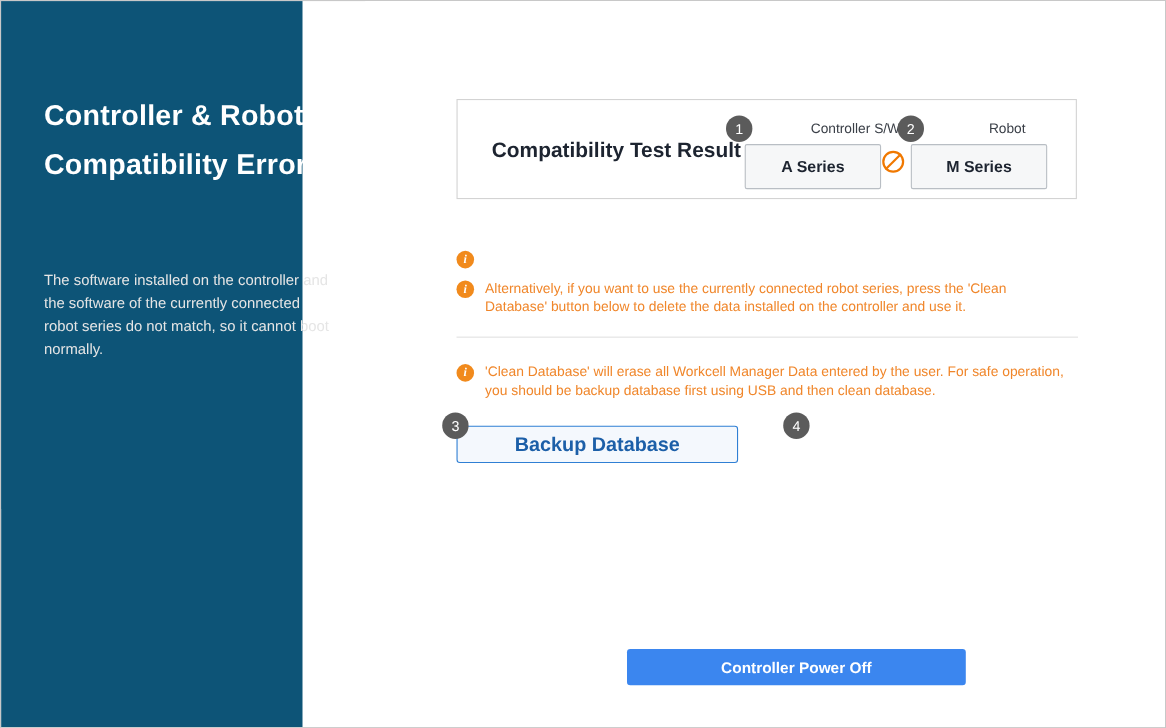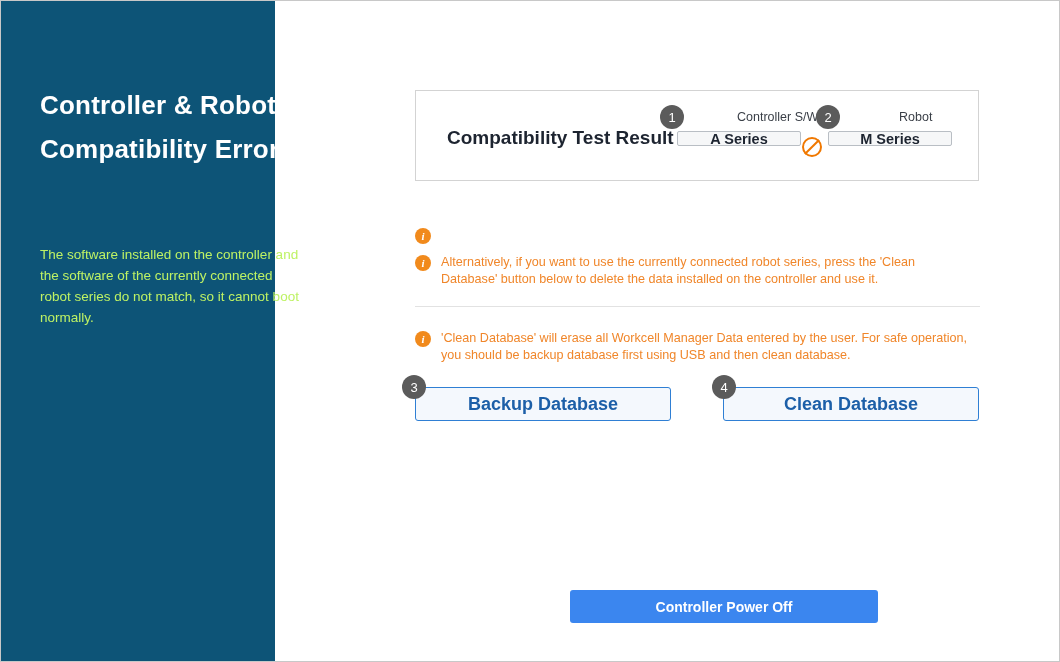--- a/index.html
+++ b/index.html
@@ -32,21 +32,21 @@
     color: #ffffff;
     font-size: 26px;
     font-weight: bold;
     line-height: 44px;
     letter-spacing: 0.2px;
   }
   #left-desc {
     position: absolute;
     left: 39px; top: 243px;
     width: 262px;
-    color: #bef264;
+    color: #e5e5e5;
     font-size: 13.5px;
     line-height: 21px;
   }
 
   
   #right-panel {
     position: absolute;
     left: 331px; top: 0;
     width: 729px;
     height: 662px;
@@ -71,21 +71,21 @@
   }
   .series-caption {
     position: absolute;
     font-size: 12.5px;
     color: #3a3f47;
     white-space: nowrap;
     margin-left: 28px;
   }
   .series-chip {
     position: absolute;
-    width: 124px; height: 15px;
+    width: 124px; height: 41px;
     border: 1px solid #b9bec4;
     background: #f6f7f8;
     border-radius: 2px;
     font-size: 14.5px;
     font-weight: bold;
     color: #1d2430;
     display: flex;
     align-items: center;
     justify-content: center;
   }
@@ -239,17 +239,16 @@
     </div>
 
     <div id="divider"></div>
 
     <div class="note" id="note-3">
       <span class="info-icon">i</span>
       <span class="note-text">'Clean Database' will erase all Workcell Manager Data entered by the user. For safe operation, you should be backup database first using USB and then clean database.</span>
     </div>
 
     <div class="action-btn" id="backup-db-button">Backup Database</div>
-    <div class="action-btn" id="clean-db-button">Clean Database</div>
 
     <button id="power-off-button">Controller Power Off</button>
   </div>
 </div>
 
 </body></html>

